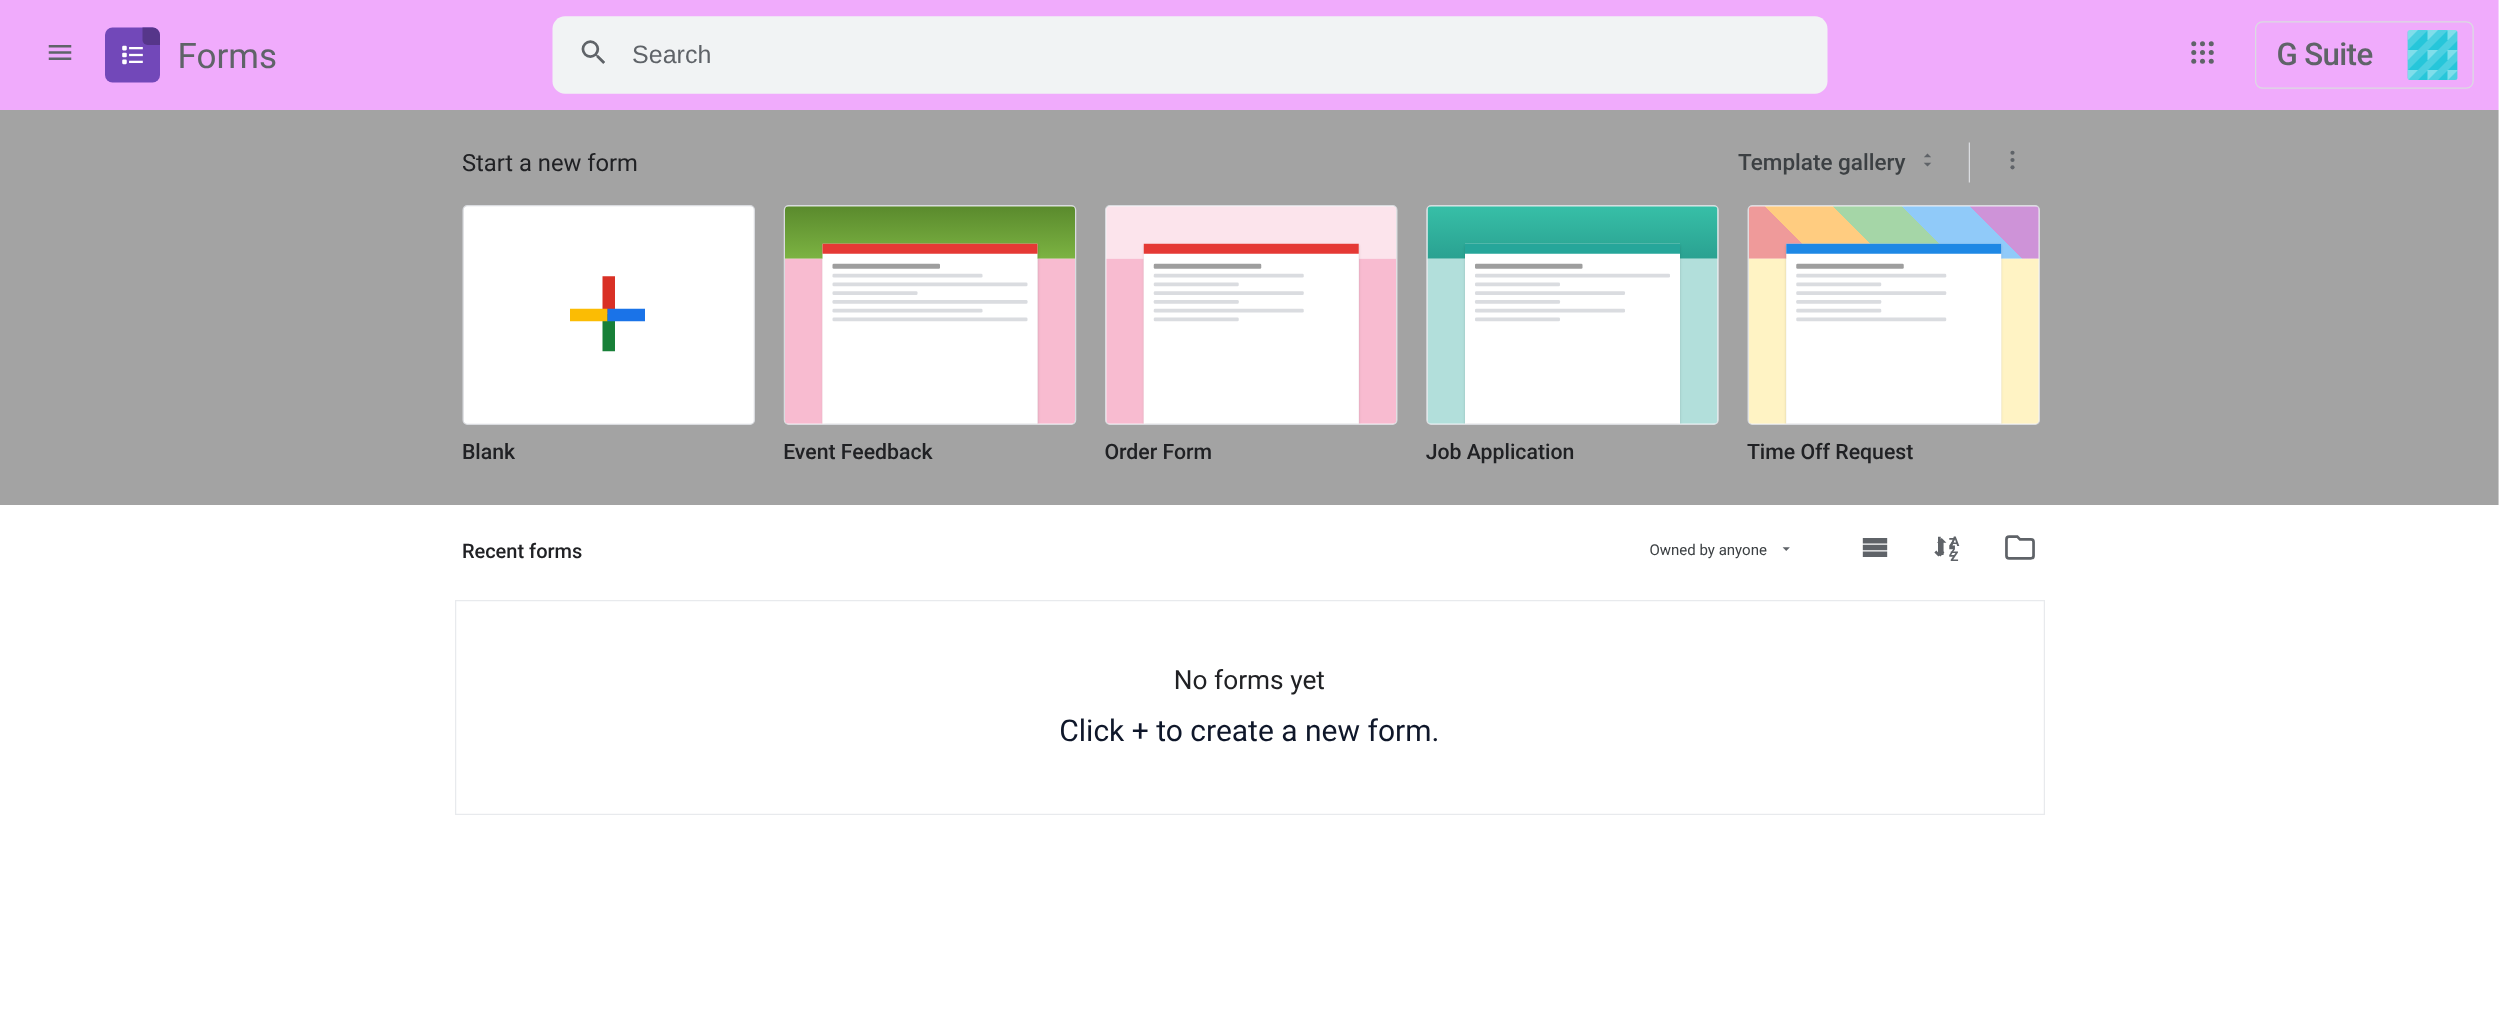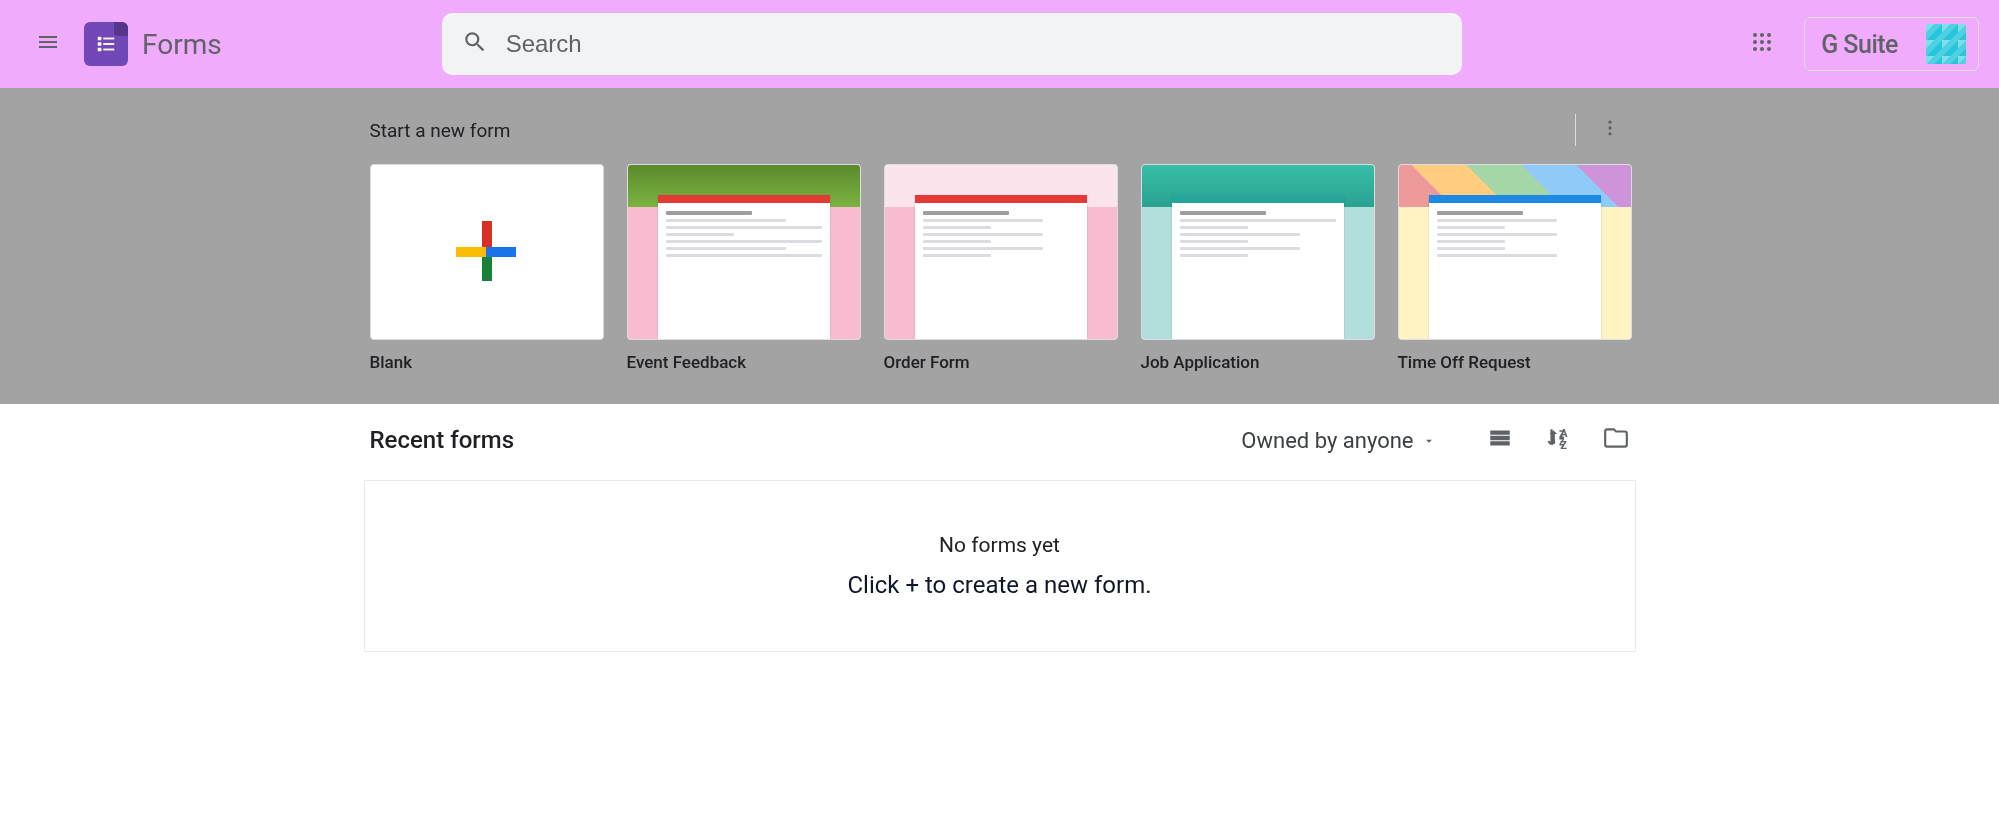--- a/index.html
+++ b/index.html
@@ -37,21 +37,21 @@
   }
   .search-wrap {
     margin-left: 220px;
     width: 1020px; height: 62px;
     background: #f1f3f4; border-radius: 10px;
     display: flex; align-items: center; padding: 0 20px;
   }
   .search-wrap svg { width: 26px; height: 26px; fill: #5f6368; }
   .search-input {
     border: none; outline: none; background: transparent;
-    font-size: 24px; color: #5f6368; margin-left: 18px; width: 100%;
+    font-size: 20px; color: #5f6368; margin-left: 18px; width: 100%;
   }
   .search-input::placeholder { color: #5f6368; }
   .header-right { margin-left: auto; display: flex; align-items: center; gap: 18px; }
   .apps-btn { width: 48px; height: 48px; display: flex; align-items: center; justify-content: center; cursor: pointer; border-radius: 50%; }
   .apps-btn svg { width: 24px; height: 24px; fill: #5f6368; }
   .gsuite-badge {
     border: 1px solid #dadce0; border-radius: 6px; padding: 6px 12px 6px 16px;
     display: flex; align-items: center; gap: 28px; height: 54px; cursor: pointer;
   }
   .gsuite-text {
@@ -119,24 +119,24 @@
   .thumb-paper .line.strong { background: #9e9e9e; height: 4px; width: 50%; margin-top: 8px; }
   .thumb-paper .line.short { width: 70%; }
   .thumb-paper .line.vshort { width: 40%; }
 
   
   .recent-section { background: #fff; padding: 22px 0 40px; }
   .recent-header {
     display: flex; align-items: center; justify-content: space-between;
     padding: 0 6px; margin-bottom: 26px;
   }
-  .recent-title { font-size: 24px; font-weight: 500; color: #202124; }
+  .recent-title { font-size: 16px; font-weight: 500; color: #202124; }
   .recent-controls { display: flex; align-items: center; gap: 50px; }
   .owned-filter {
-    display: flex; align-items: center; gap: 8px; font-size: 22px;
+    display: flex; align-items: center; gap: 8px; font-size: 12px;
     color: #3c4043; cursor: pointer;
   }
   .owned-filter svg { width: 14px; height: 14px; fill: #5f6368; }
   .icon-btn-group { display: flex; align-items: center; gap: 30px; }
   .icon-btn { width: 28px; height: 28px; display: flex; align-items: center; justify-content: center; cursor: pointer; }
   .icon-btn svg { width: 26px; height: 26px; fill: #5f6368; }
   .empty-area {
     border: 1px solid #e8eaed; border-radius: 0;
     padding: 52px 0; text-align: center;
   }
@@ -200,20 +200,28 @@
       <div class="avatar"></div>
     </div>
   </div>
 </div>
 
 <div class="templates-section">
   <div class="container">
     <div class="templates-header">
       <div class="templates-title">Start a new form</div>
       <div class="templates-actions">
+        <div class="gallery-btn">
+          <span>Template gallery</span>
+          <span>
+            <svg viewBox="0 0 24 24">
+                <path d="M12 5l4 4H8l4-4zm0 14l-4-4h8l-4 4z"></path>
+              </svg>
+          </span>
+        </div>
         <div class="vdiv"></div>
         <div class="more-btn">
           <span>
             <svg viewBox="0 0 24 24">
                 <circle cx="12" cy="5" r="2"></circle>
                 <circle cx="12" cy="12" r="2"></circle>
                 <circle cx="12" cy="19" r="2"></circle>
               </svg>
           </span>
         </div>

